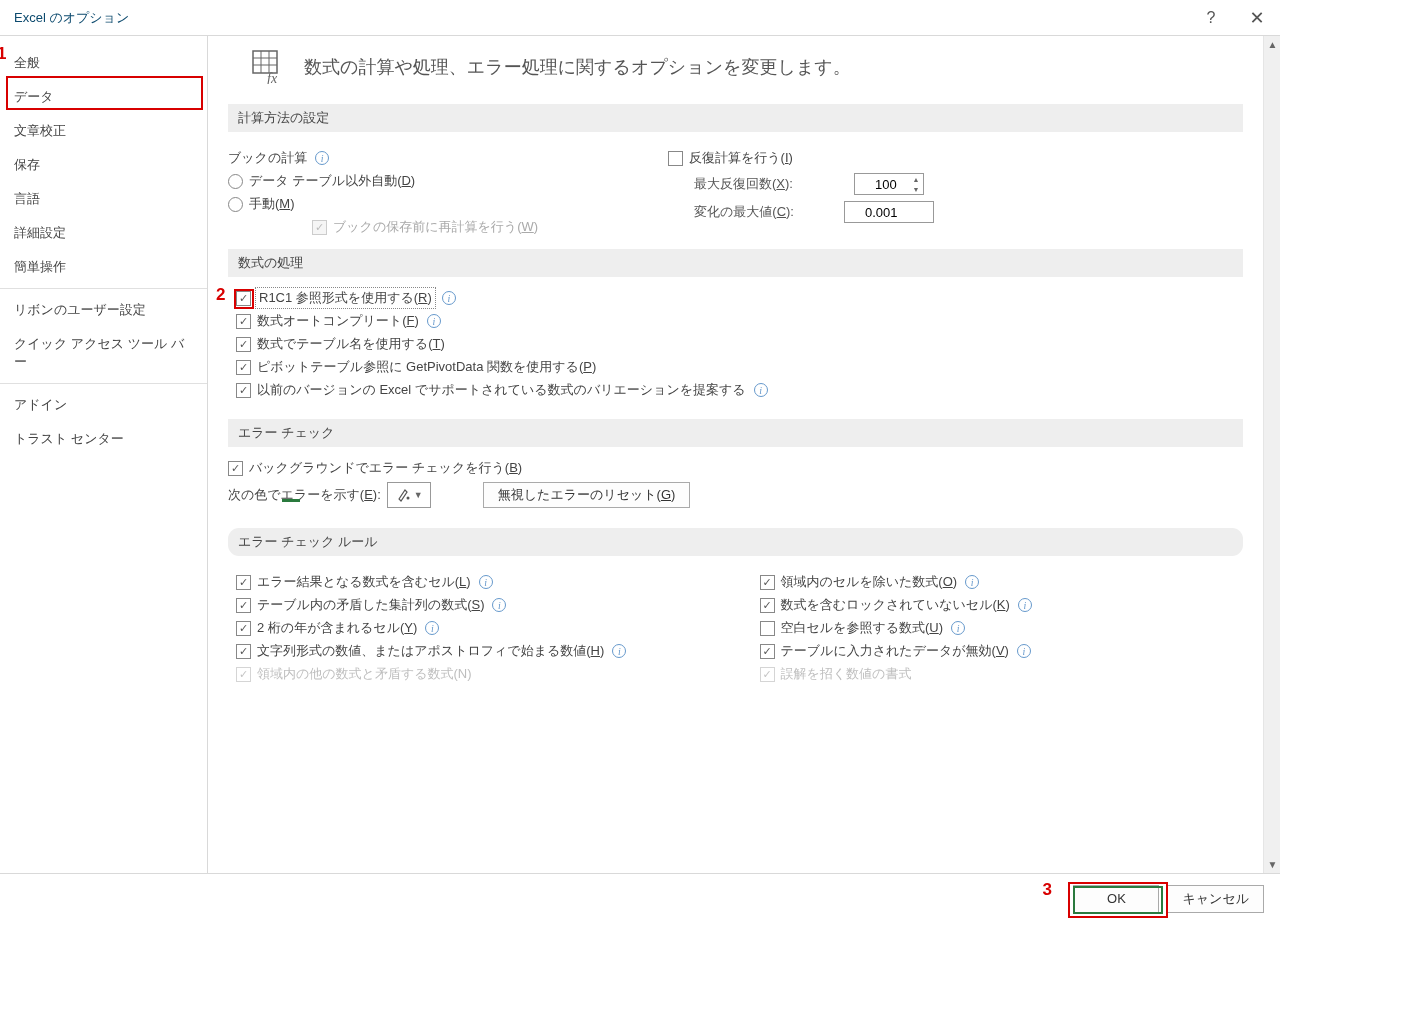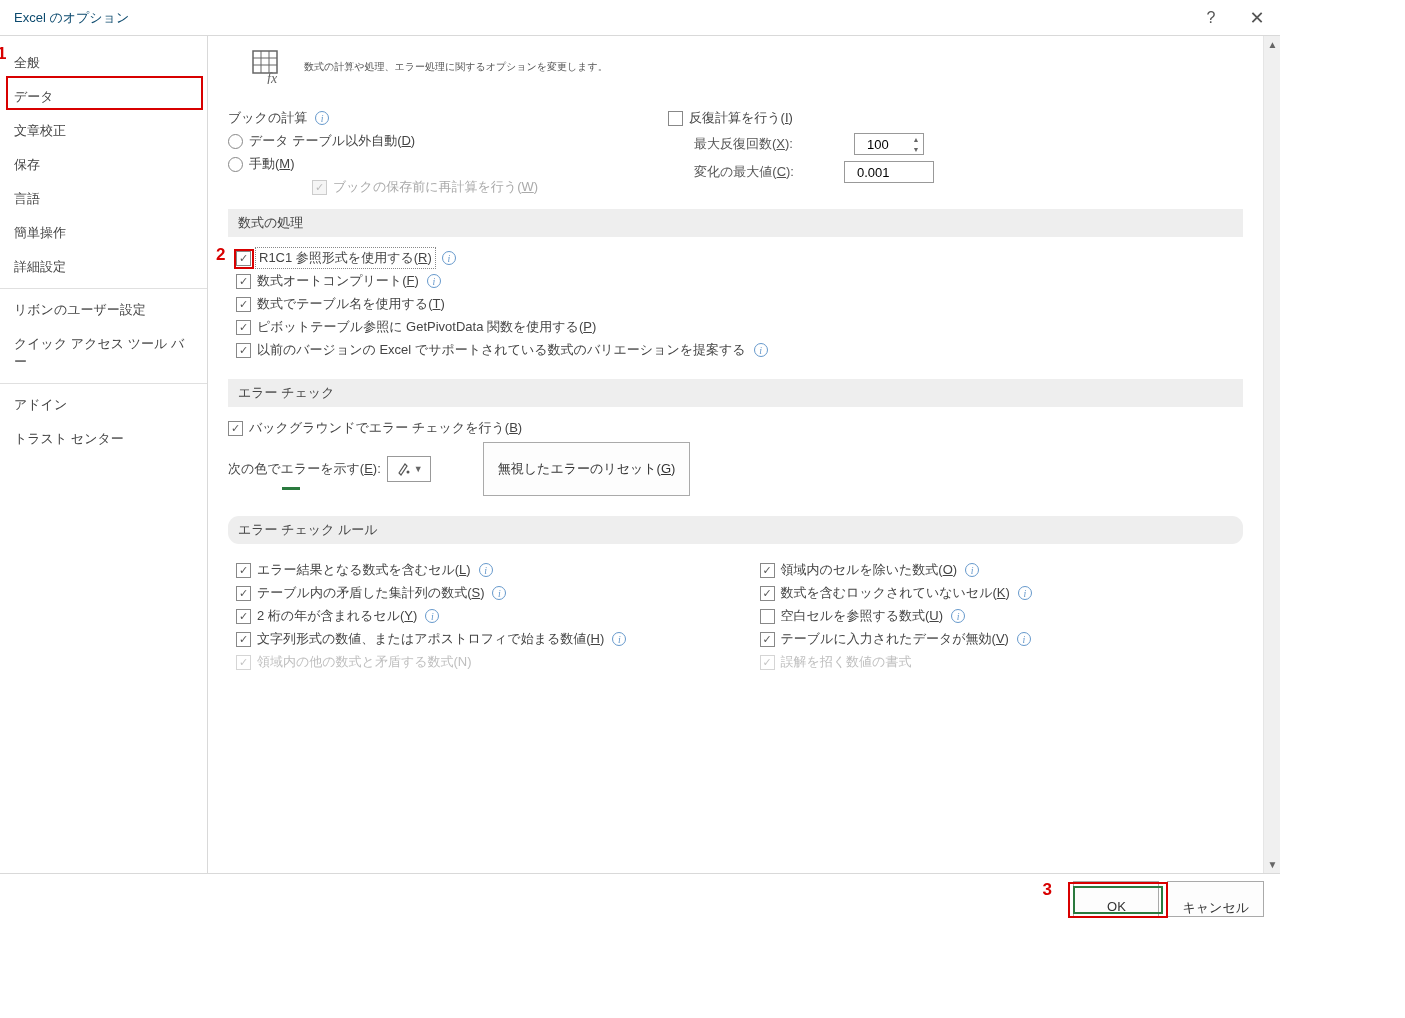--- a/index.html
+++ b/index.html
@@ -73,21 +73,21 @@
   display: flex; align-items: center; justify-content: center;
   font-size: 10px; color: #666;
 }
 .scroll-arrow.up{ top:0; }
 .scroll-arrow.down{ bottom:0; }
 
 .intro-row { display: flex; align-items: center; gap: 12px; margin: 6px 0 20px 24px; }
 .intro-icon {
   width: 40px; height: 34px;
 }
-.intro-text { font-size: 10px; color: #555; }
+.intro-text { font-size: 18px; color: #555; }
 
 .section-header {
   background: #eeeeee;
   padding: 5px 10px;
   font-weight: normal;
   color: #444;
   margin: 8px 0 12px 0;
 }
 .indent1 { margin-left: 28px; }
 .indent2 { margin-left: 56px; }
@@ -113,34 +113,34 @@
 .checkbox.disabled .check { color: #bbb; }
 .disabled-text { color: #aaa; }
 .underline-accel { text-decoration: underline; }
 
 .two-col-calc { display: flex; gap: 20px; }
 .col-left { width: 420px; }
 .col-right { flex: 1; }
 .right-field { display: flex; align-items: center; gap: 10px; margin: 6px 0 6px 6px; }
 .right-label { width: 140px; text-align: left; color: #555; }
 .spin-input, .text-input {
-  border: 1px solid #999; background: #fff; padding: 2px 12px;
+  border: 1px solid #999; background: #fff; padding: 2px 20px;
   font-family: inherit; font-size: 13px;
   height: 22px;
 }
 .spin-input { width: 70px; }
 .text-input { width: 90px; }
 .spin-wrap { position: relative; display:inline-block; }
 .spinners { position: absolute; right: 1px; top: 1px; display:flex; flex-direction:column; height:20px; }
 .spin-btn { width: 14px; height: 10px; font-size: 7px; display:flex; align-items:center; justify-content:center; color:#666; }
 
 .dotted-focus { outline: 1px dotted #888; outline-offset: 1px; padding: 0 2px; }
 
 .btn {
-  border: 1px solid #aaa; background: #fdfdfd; padding: 17px 14px;
+  border: 1px solid #aaa; background: #fdfdfd; padding: 3px 14px;
   font-family: inherit; font-size: 13px; color: #333;
 }
 .color-picker {
   width: 44px; height: 26px; border: 1px solid #999; display:inline-flex;
   align-items:center; justify-content:center; gap:3px; background:#fff;
 }
 .color-underline {
   width: 18px; height: 3px; background: #2a7a3e;
 }
 .dd-arrow { font-size: 9px; color: #666; }
@@ -170,22 +170,22 @@
 
 <div class="container">
   <div class="sidebar">
     <div class="annotation-red" style="left:-3px; top:8px;">1</div>
     <div class="red-box" style="left:6px; top:40px; width:197px; height:34px;"></div>
     <div class="sidebar-item">全般</div>
     <div class="sidebar-item">データ</div>
     <div class="sidebar-item">文章校正</div>
     <div class="sidebar-item">保存</div>
     <div class="sidebar-item">言語</div>
+    <div class="sidebar-item">詳細設定</div>
     <div class="sidebar-item">簡単操作</div>
-    <div class="sidebar-item">詳細設定</div>
     <hr class="sidebar-hr">
     <div class="sidebar-item">リボンのユーザー設定</div>
     <div class="sidebar-item">クイック アクセス ツール バー</div>
     <hr class="sidebar-hr">
     <div class="sidebar-item">アドイン</div>
     <div class="sidebar-item">トラスト センター</div>
   </div>
 
   <div class="content-wrapper">
     <div class="content">
@@ -194,20 +194,21 @@
           <rect x="1" y="1" width="24" height="22" fill="none" stroke="#666" stroke-width="1.5"></rect>
           <line x1="1" y1="8" x2="25" y2="8" stroke="#666"></line>
           <line x1="1" y1="15" x2="25" y2="15" stroke="#666"></line>
           <line x1="9" y1="1" x2="9" y2="23" stroke="#666"></line>
           <line x1="17" y1="1" x2="17" y2="23" stroke="#666"></line>
           <text x="15" y="33" font-size="14" font-style="italic" fill="#666" font-family="Georgia">fx</text>
         </svg>
         <span class="intro-text">数式の計算や処理、エラー処理に関するオプションを変更します。</span>
       </div>
 
+      <div class="section-header">計算方法の設定</div>
       <div class="two-col-calc">
         <div class="col-left">
           <div class="field-row indent1">
             <span class="label-text">ブックの計算</span>
             <span class="info-icon">i</span>
           </div>
           <div class="field-row indent2">
             <span class="radio"></span>
             <span class="label-text">データ テーブル以外自動(<span class="underline-accel">D</span>)</span>
           </div>

